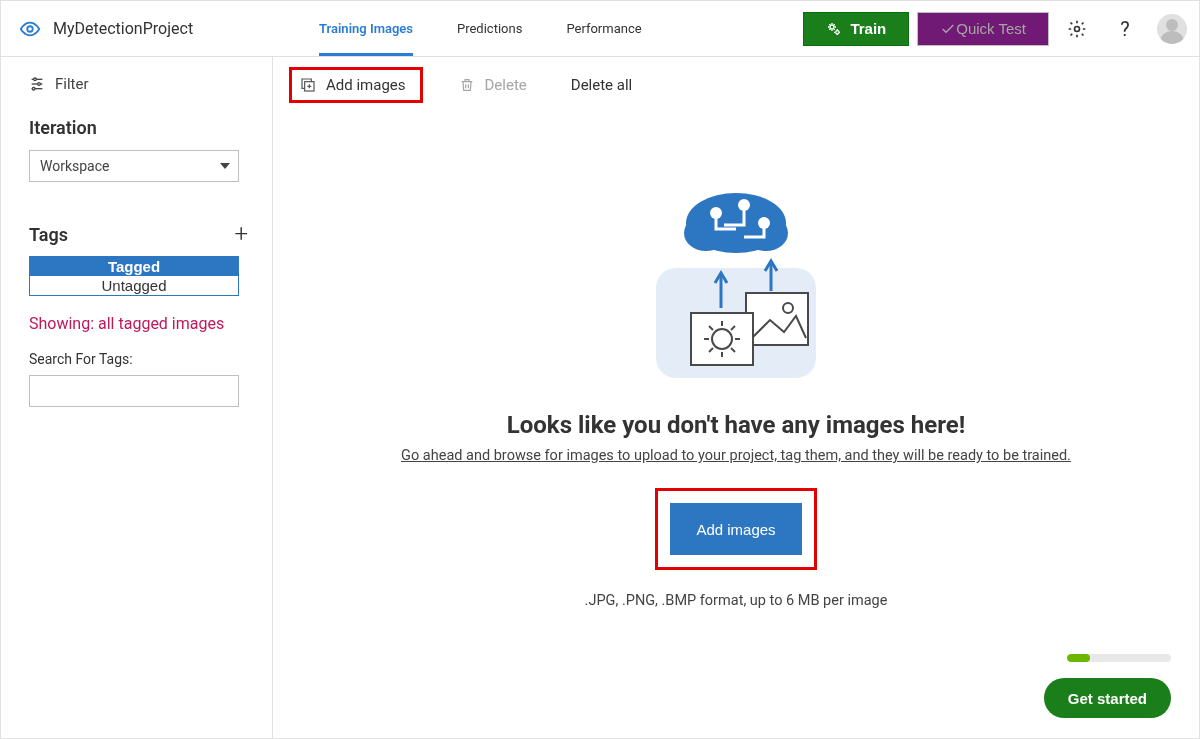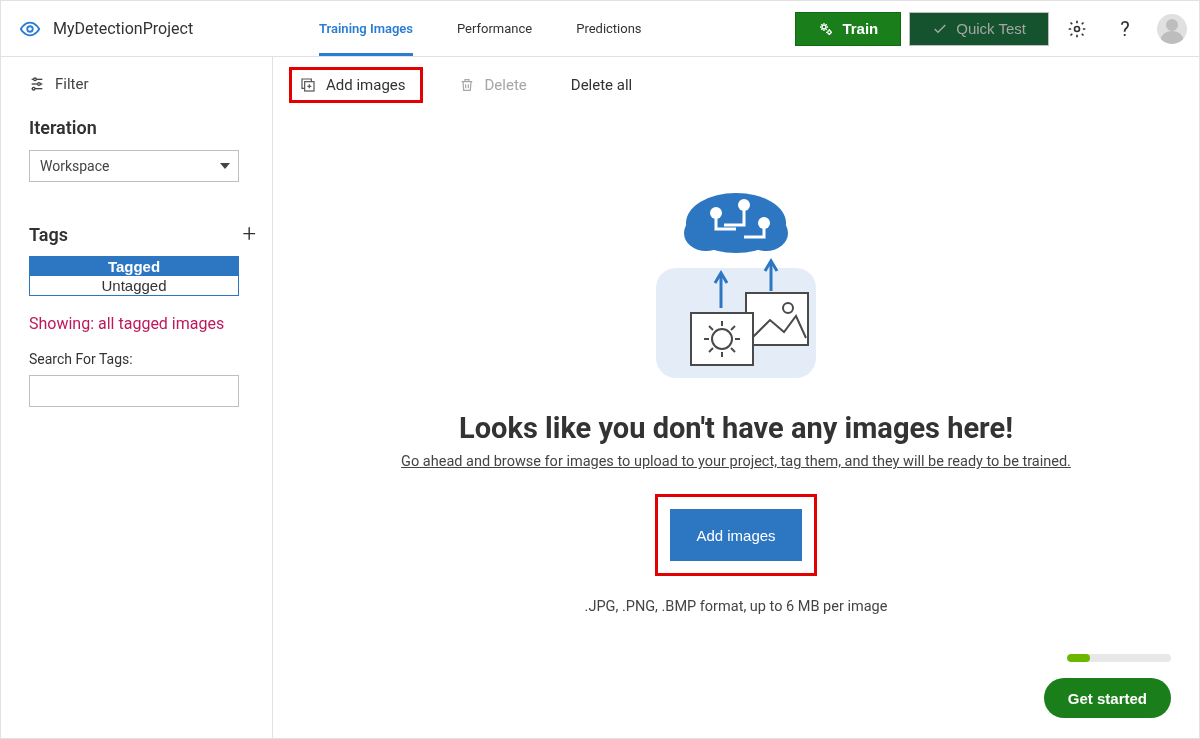--- a/index.html
+++ b/index.html
@@ -78,27 +78,27 @@
     color:#fff;
     border:1px solid var(--green-dark);
     height:34px;
     padding:0 22px;
     font-size:15px;
     font-weight:600;
     display:flex; align-items:center; gap:8px;
     cursor:pointer;
   }
   .quicktest-btn {
-    background:#14532d;
+    background:#701a75;
     color:var(--text-disabled);
     border:1px solid #bfbfbf;
     height:34px;
     padding:0 22px;
     font-size:15px;
-    display:flex; align-items:center; gap:8px;
+    display:flex; align-items:center; 
     cursor:default;
   }
   .topbar-icon-btn {
     width:40px; height:40px;
     display:flex; align-items:center; justify-content:center;
     cursor:pointer;
     color:#333;
   }
   .avatar {
     width:30px; height:30px; border-radius:50%;
@@ -119,21 +119,21 @@
     background:#bdbdbd;
     top:17px; left:3px;
   }
   
   .body {
     flex:1; display:flex; min-height:0;
   }
   .sidebar {
     width:var(--sidebar-width);
     border-right:1px solid var(--border);
-    padding:18px 16px 20px 28px;
+    padding:18px 24px 20px 28px;
   }
   .filter-row {
     display:flex; align-items:center; gap:10px;
     color:#444; font-size:15px;
     margin-bottom:24px;
   }
   .sliders-icon { width:16px; height:16px; color:#444;}
   .section-title { font-size:18px; font-weight:600; margin:0 0 12px; }
   .select {
     width:210px; height:32px;
@@ -212,21 +212,21 @@
   }
   .empty-wrap{
     margin-top:60px;
     display:flex; flex-direction:column; align-items:center;
     text-align:center;
   }
   .empty-ill {
     width:200px; height:220px;
   }
   .empty-title {
-    font-size:29px; font-weight:700; color:#333;
+    font-size:24px; font-weight:700; color:#333;
     margin:18px 0 8px;
   }
   .empty-sub {
     font-size:14.5px; color:#444;
     margin:0 0 24px;
     text-decoration:underline;
   }
   .addimages-big-wrap {
     border:3px solid var(--highlight);
     padding:12px;
@@ -280,24 +280,24 @@
         <circle cx="12" cy="12" r="3"></circle>
       </svg>
       <span class="project-name">MyDetectionProject</span>
     </div>
 
     <div class="nav">
       <div class="nav-link active">
           <span>Training Images</span>
         </div>
       <div class="nav-link">
+          <span>Predictions</span>
+        </div>
+      <div class="nav-link">
           <span>Performance</span>
-        </div>
-      <div class="nav-link">
-          <span>Predictions</span>
         </div>
     </div>
 
     <div class="topbar-right">
       <button class="train-btn">
         <svg width="16" height="16" viewBox="0 0 24 24" fill="none" stroke="#fff" stroke-width="2">
           <circle cx="9" cy="9" r="3"></circle>
             <circle cx="17" cy="17" r="2.5"></circle>
           <path d="M9 3v2M9 13v2M3 9h2M13 9h2M5 5l1.5 1.5M11.5 11.5L13 13M5 13l1.5-1.5M11.5 6.5L13 5"></path>
           <path d="M17 12v1.5M17 19.5V21M12 17h1.5M19.5 17H21"></path>

